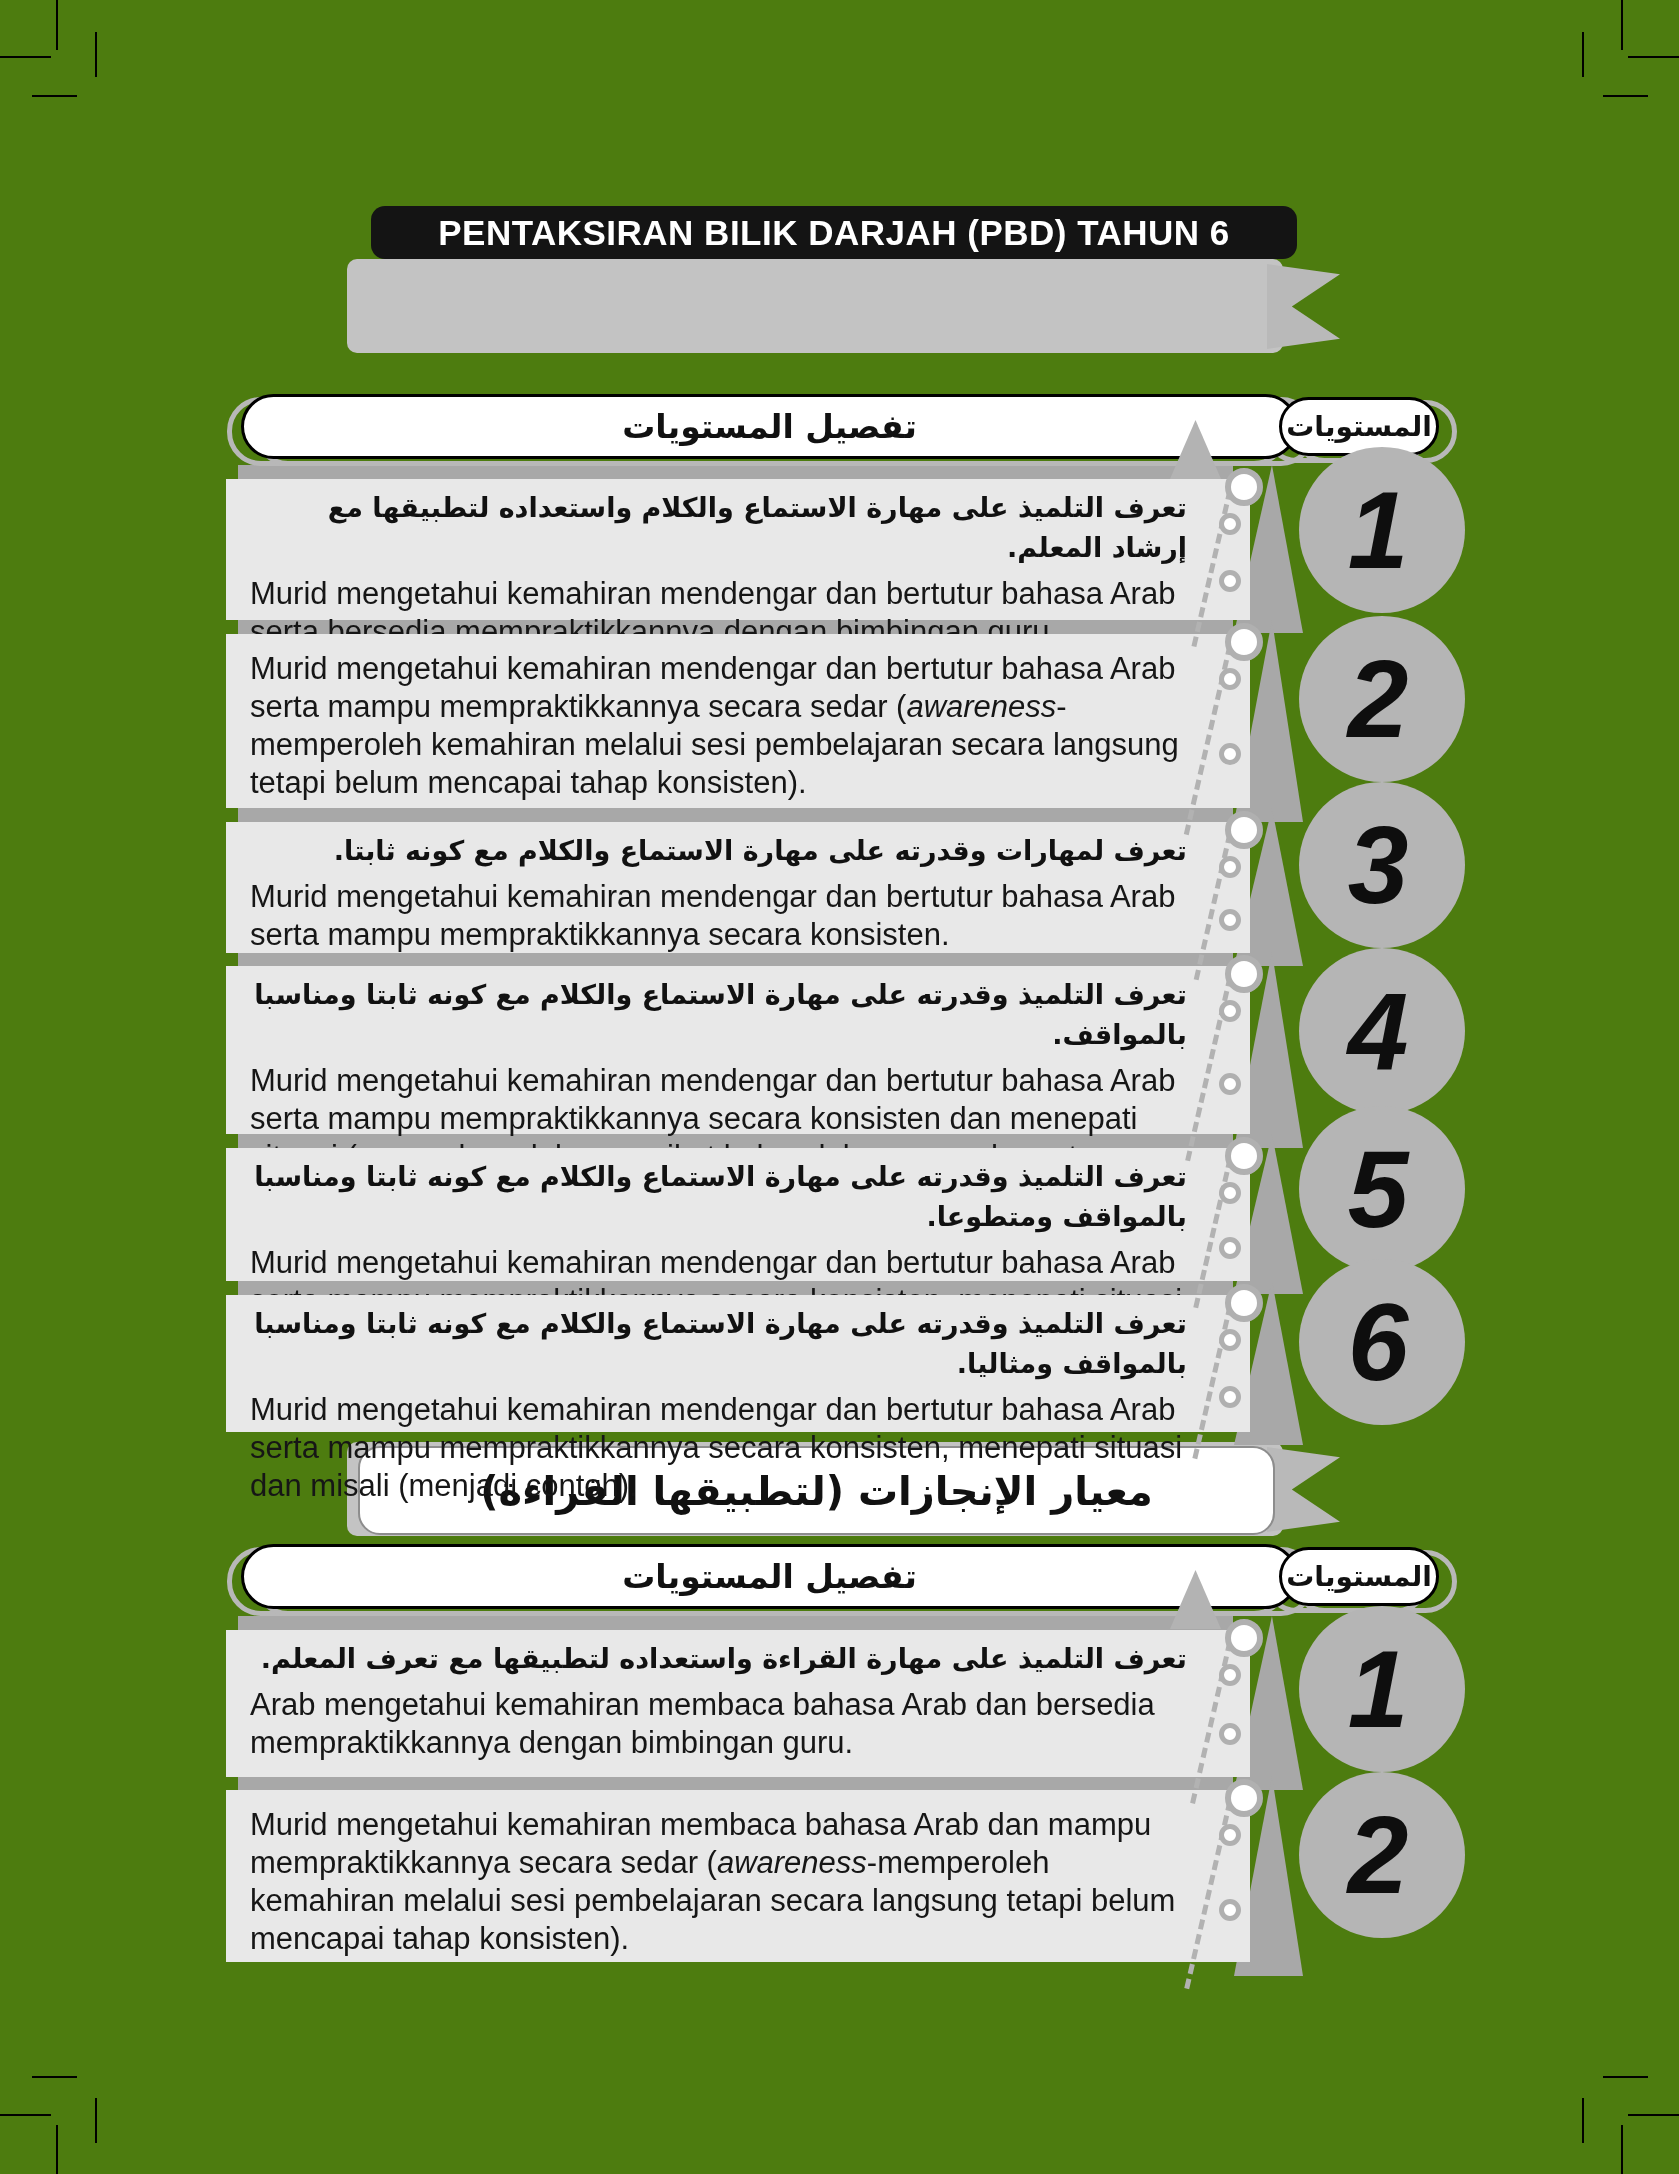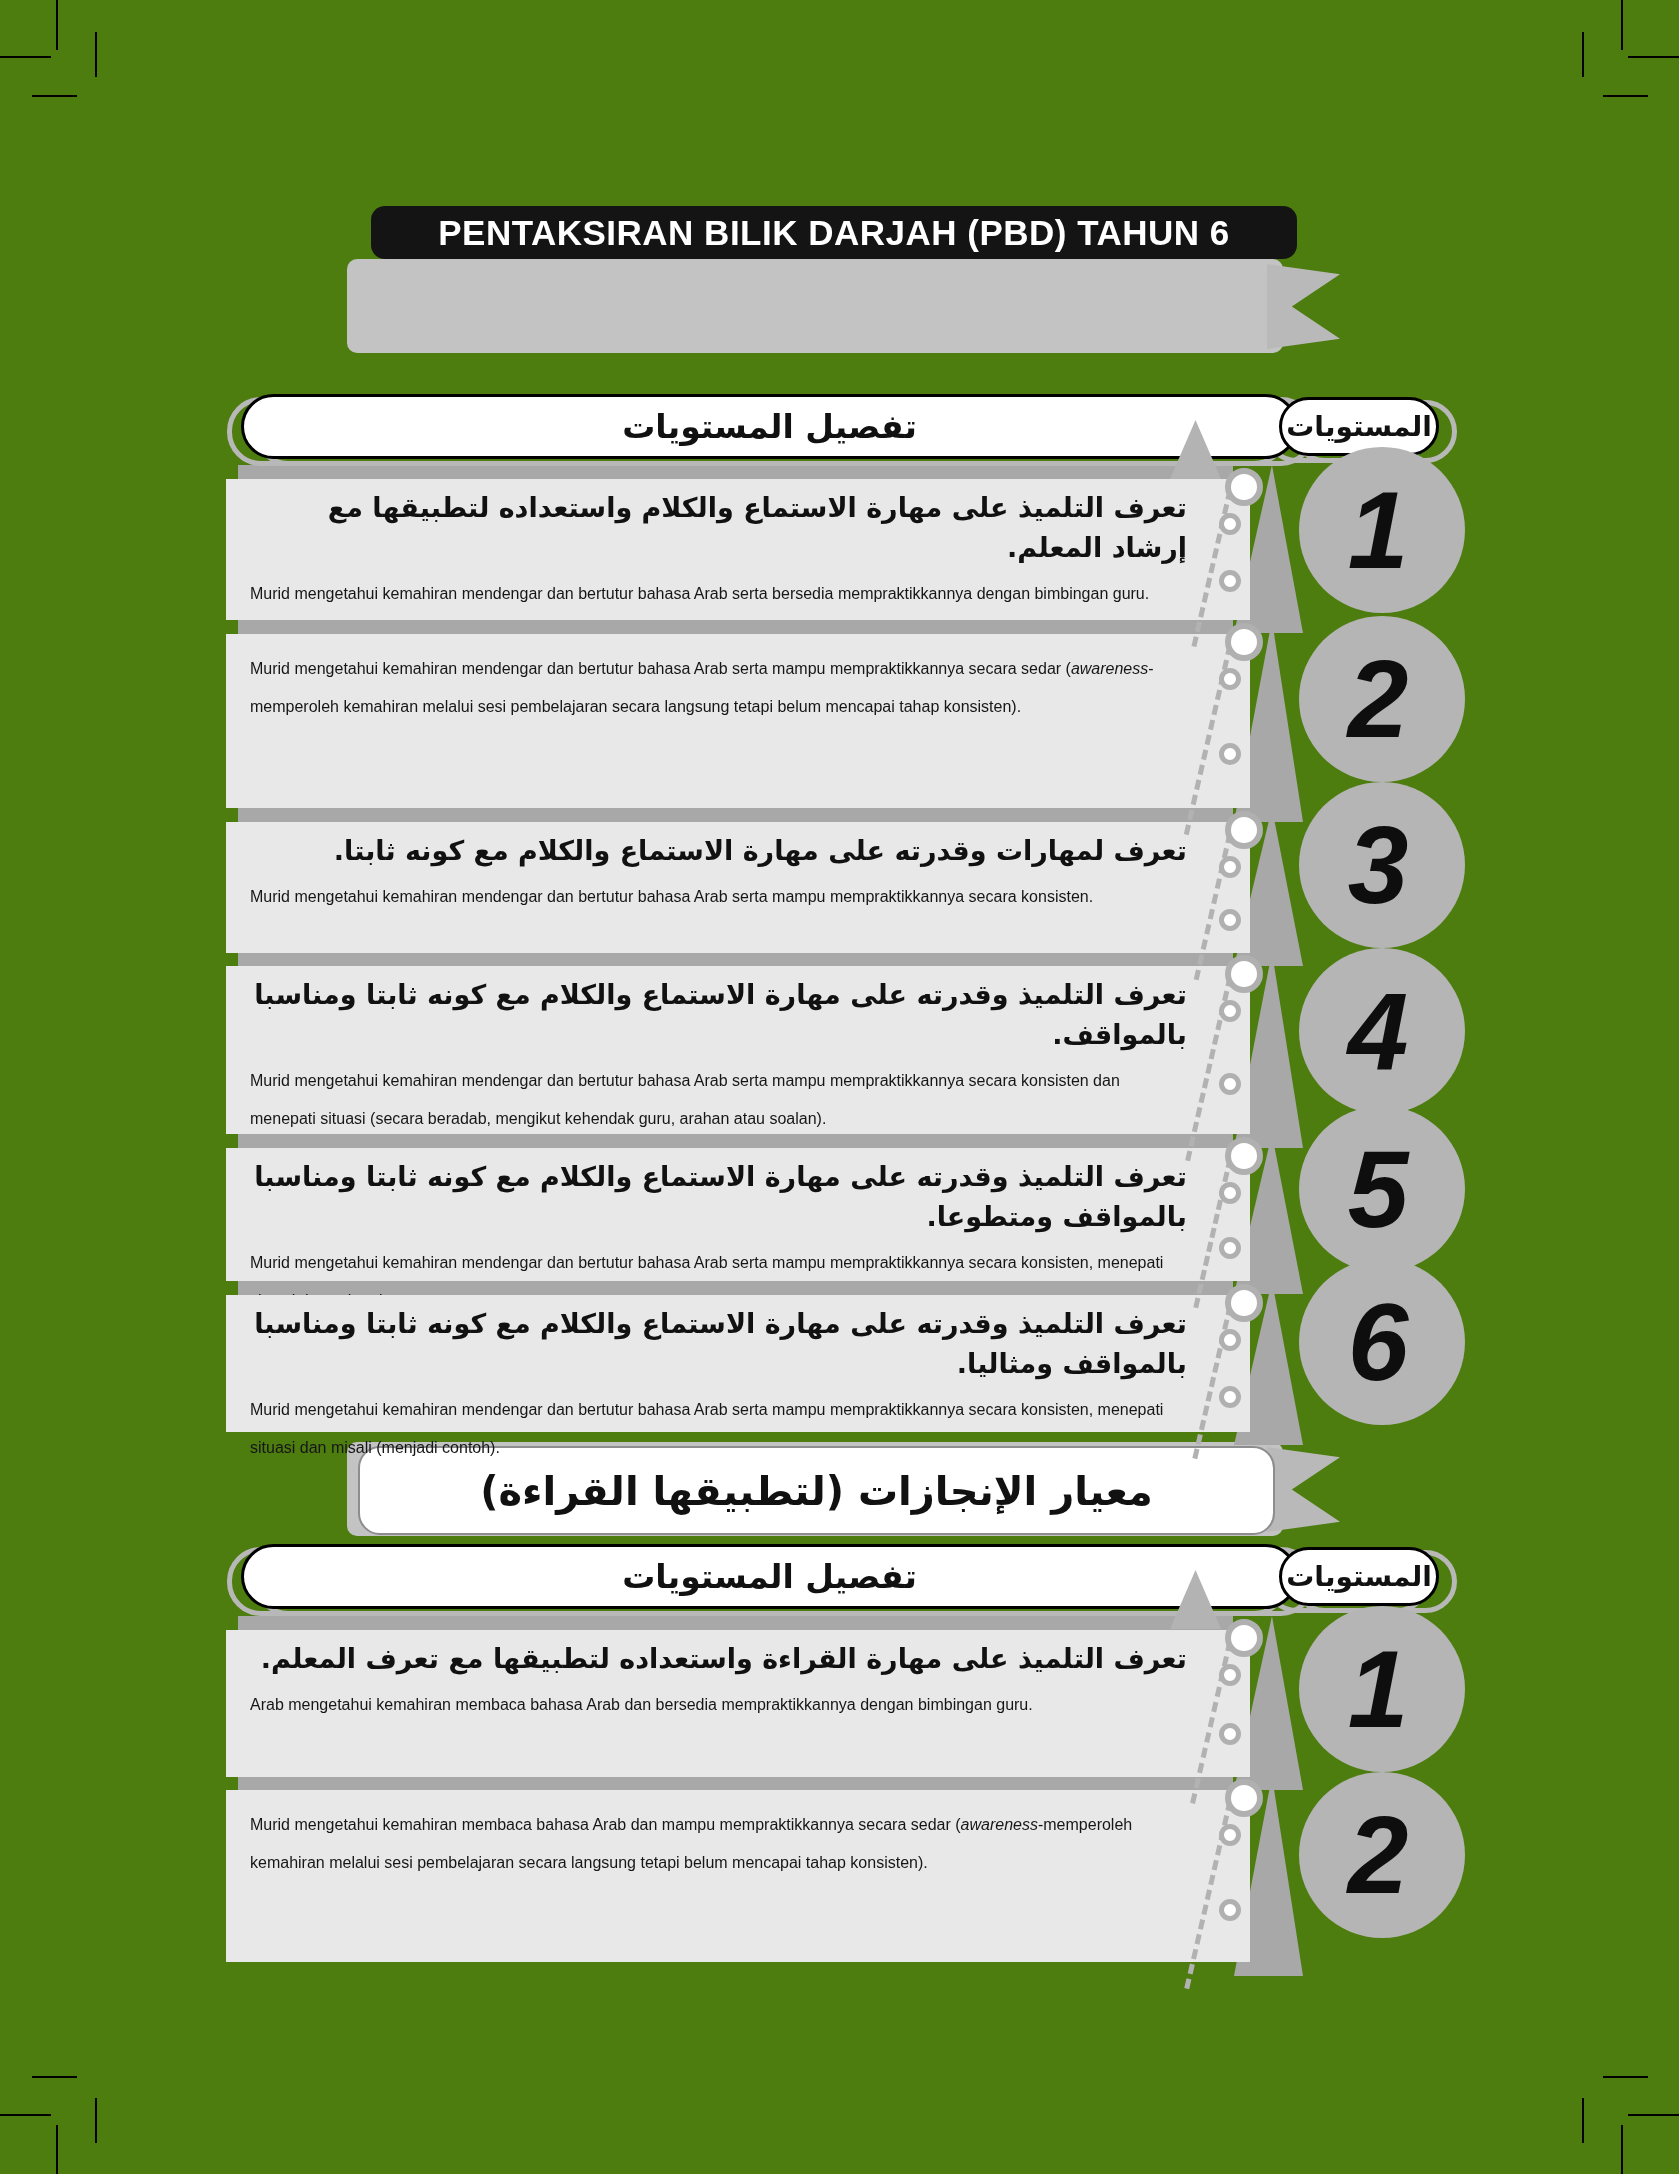--- a/index.html
+++ b/index.html
@@ -33,21 +33,21 @@
   .spike{position:absolute;width:51px;background:#b3b3b3;clip-path:polygon(50% 0,100% 100%,0 100%);z-index:3;}
 
   
   .row{position:absolute;left:0;width:1679px;}
   .row-bar{position:absolute;left:238px;top:-14px;width:995px;height:15px;background:#a8a8a8;z-index:0;}
   .torn{position:absolute;left:1234px;top:-14px;width:69px;background:#a8a8a8;
         clip-path:polygon(55% 0,100% 100%,0 100%);z-index:1;}
   .row-box{position:absolute;left:226px;top:0;width:1024px;height:100%;background:#e8e8e8;z-index:2;
         box-sizing:border-box;padding:9px 63px 8px 24px;}
   .row-box .ar{font-size:27px;text-align:right;line-height:40px;}
-  .malay{margin-top:7px;font-size:16px;line-height:38px;color:#161616;max-width:955px;text-align:left;}
+  .malay{margin-top:7px;font-size:31px;line-height:38px;color:#161616;max-width:955px;text-align:left;}
   .dash{position:absolute;left:1231px;top:-4px;width:0;border-left:5px dashed #b2b2b2;
         transform:rotate(13deg);transform-origin:top center;z-index:3;}
   .ring-big{position:absolute;left:1225px;top:-11px;width:26px;height:26px;background:#fff;
         border:6px solid #b0b0b0;border-radius:50%;z-index:4;}
   .ring-sm{position:absolute;left:1219px;width:12px;height:12px;background:#fff;
         border:5px solid #b0b0b0;border-radius:50%;z-index:4;}
   .num-circle{position:absolute;left:1299px;width:166px;height:166px;border-radius:50%;
         background:#b5b5b5;display:flex;align-items:center;justify-content:center;z-index:5;}
   .num-circle span{font-size:109px;font-weight:bold;font-style:italic;color:#0e0e0e;
         font-family:"Liberation Sans",sans-serif;padding-right:8px;}

